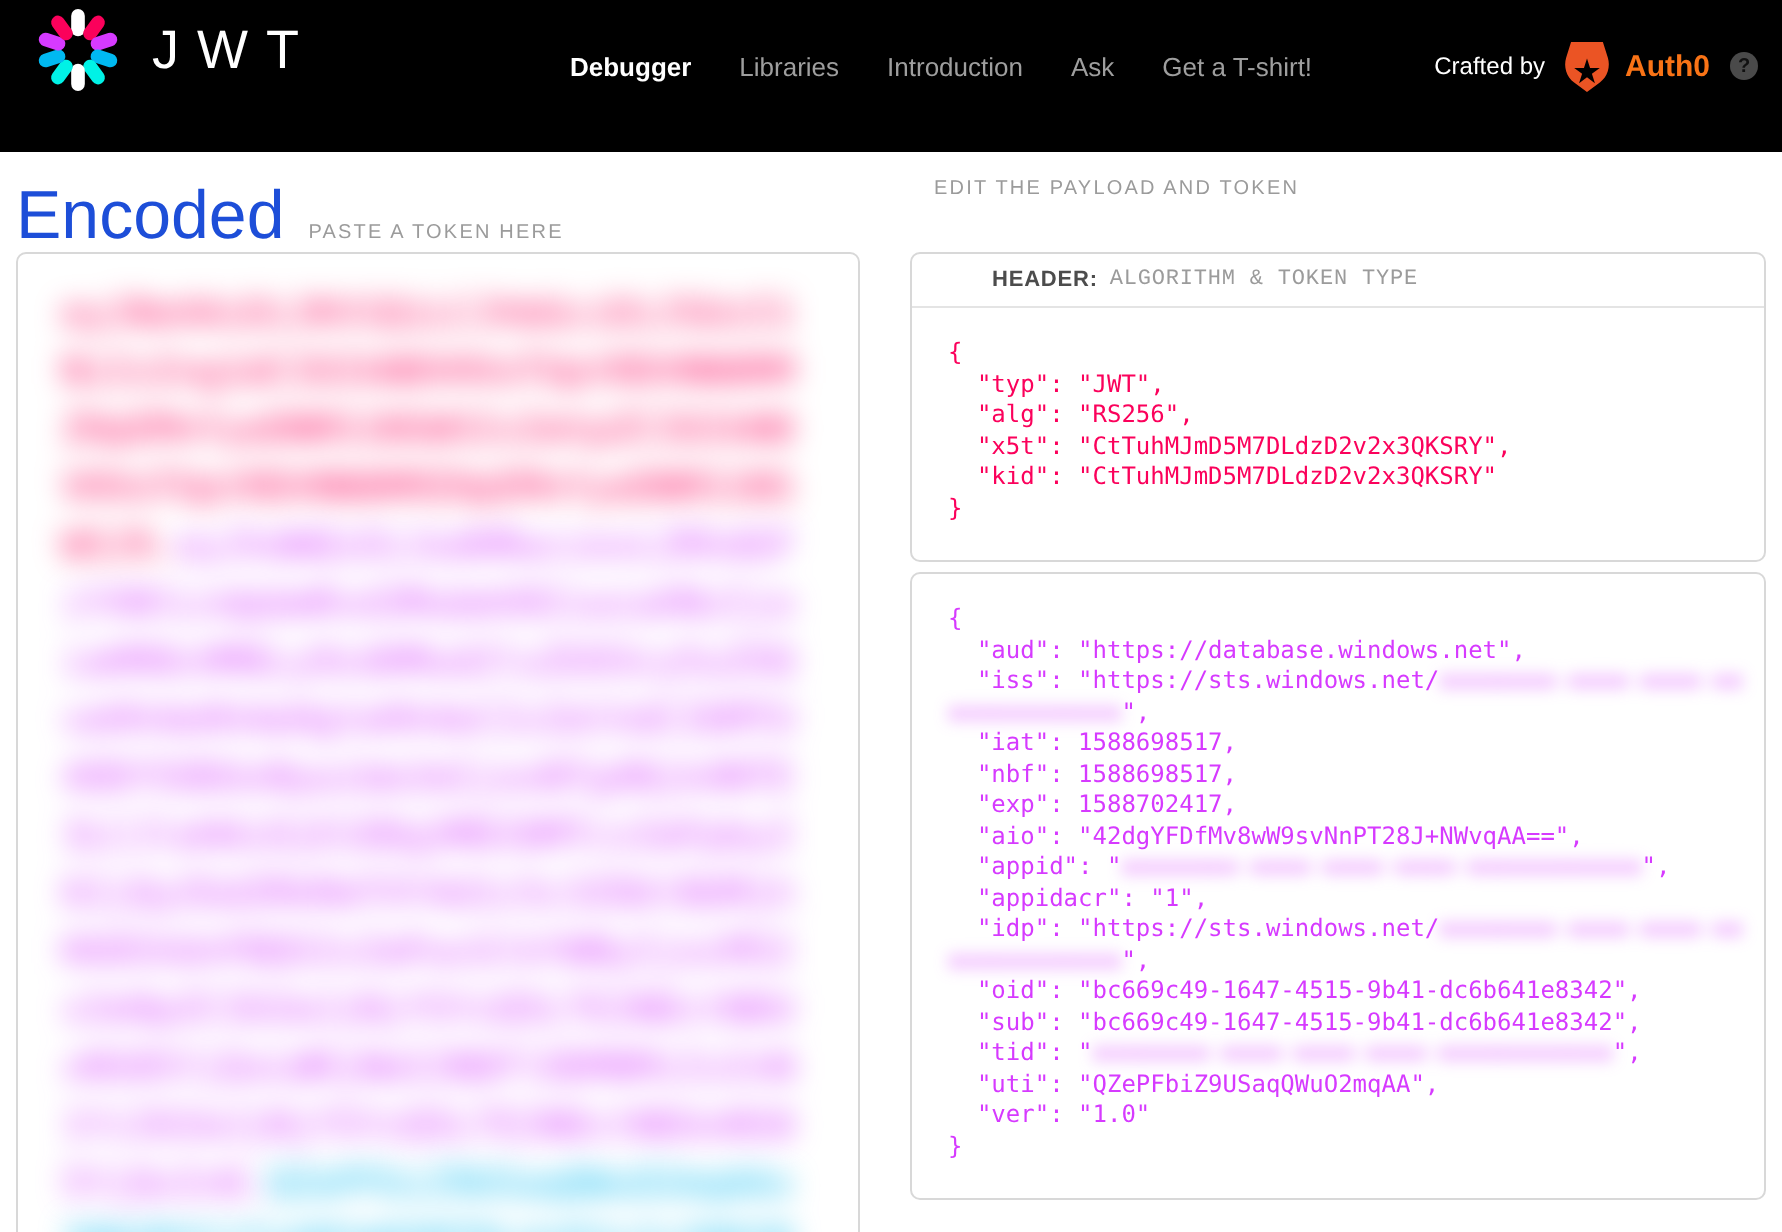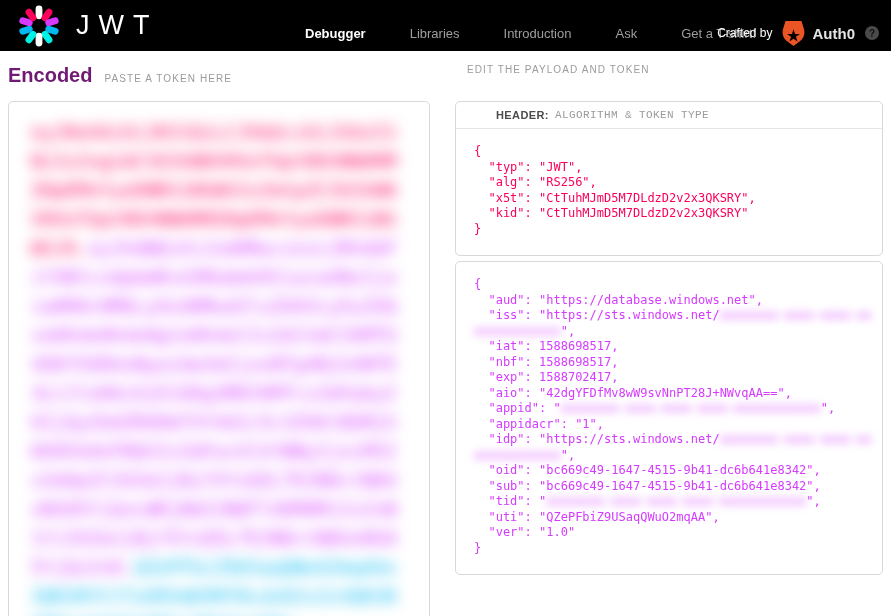--- a/index.html
+++ b/index.html
@@ -1,42 +1,42 @@
 <!DOCTYPE html>
 <html><head>
 <meta charset="utf-8">
 <style>
   * { box-sizing: border-box; margin: 0; padding: 0; }
   html, body { width: 891px; height: 616px; overflow: hidden; background: #fff;
     font-family: "Liberation Sans", sans-serif; }
 
   
-  .topbar { position: relative; height: 51px; background: #000;
-    display: flex; align-items: center; padding: 0 14px; }
+  .topbar { position: relative; height: 76px; background: #000;
+    display: flex; align-items: flex-start; padding: 0 14px; }
   .logo-link { display: flex; align-items: center; gap: 12px; text-decoration: none; }
   .logo-word { color: #fff; font-size: 27px; letter-spacing: 9px; font-weight: 400; }
   .main-nav { position: absolute; left: 285px; top: 0; height: 66px;
     display: flex; align-items: center; gap: 24px; }
-  .nav-item { font-size: 13px; color: #9e9e9e; text-decoration: none; cursor: pointer; margin-left: 20px; }
+  .nav-item { font-size: 13px; color: #9e9e9e; text-decoration: none; cursor: pointer; }
   .nav-item.active { color: #fff; font-weight: bold; }
   .crafted { position: absolute; right: 12px; top: 0; height: 66px;
     display: flex; align-items: center; gap: 8px; }
   .crafted-label { color: #fff; font-size: 12px; }
-  .auth0-name { color: #e5e5e5; font-size: 15px; font-weight: bold; }
+  .auth0-name { color: #f97316; font-size: 15px; font-weight: bold; }
   .help-dot { width: 14px; height: 14px; border-radius: 50%; background: #4a4a4a;
     color: #111; font-size: 10px; font-weight: bold; display: flex;
     align-items: center; justify-content: center; cursor: pointer; margin-left: 2px; }
 
   
   .content { display: flex; padding: 0 8px; }
   .col-left  { width: 422px; margin-right: 25px; }
   .col-right { width: 428px; }
 
   .title-row { display: flex; align-items: baseline; margin-top: 13px; height: 37px; }
-  .big-title { font-size: 20px; color: #701a75; font-weight: 700; }
+  .big-title { font-size: 34px; color: #1d4ed8; font-weight: 400; }
   .sub-title { font-size: 10px; color: #9b9b9b; letter-spacing: 1.1px; margin-left: 12px; text-align: center; }
 
   
   .encoded-panel { border: 1px solid #d8d8d8; border-radius: 5px; height: 560px;
     padding: 16px 22px; cursor: text; }
   .token-text { font-family: "DejaVu Sans Mono", monospace; font-size: 19px;
     line-height: 29px; word-break: break-all; }
   .token-text .blurred { filter: blur(7px); }
 
   

